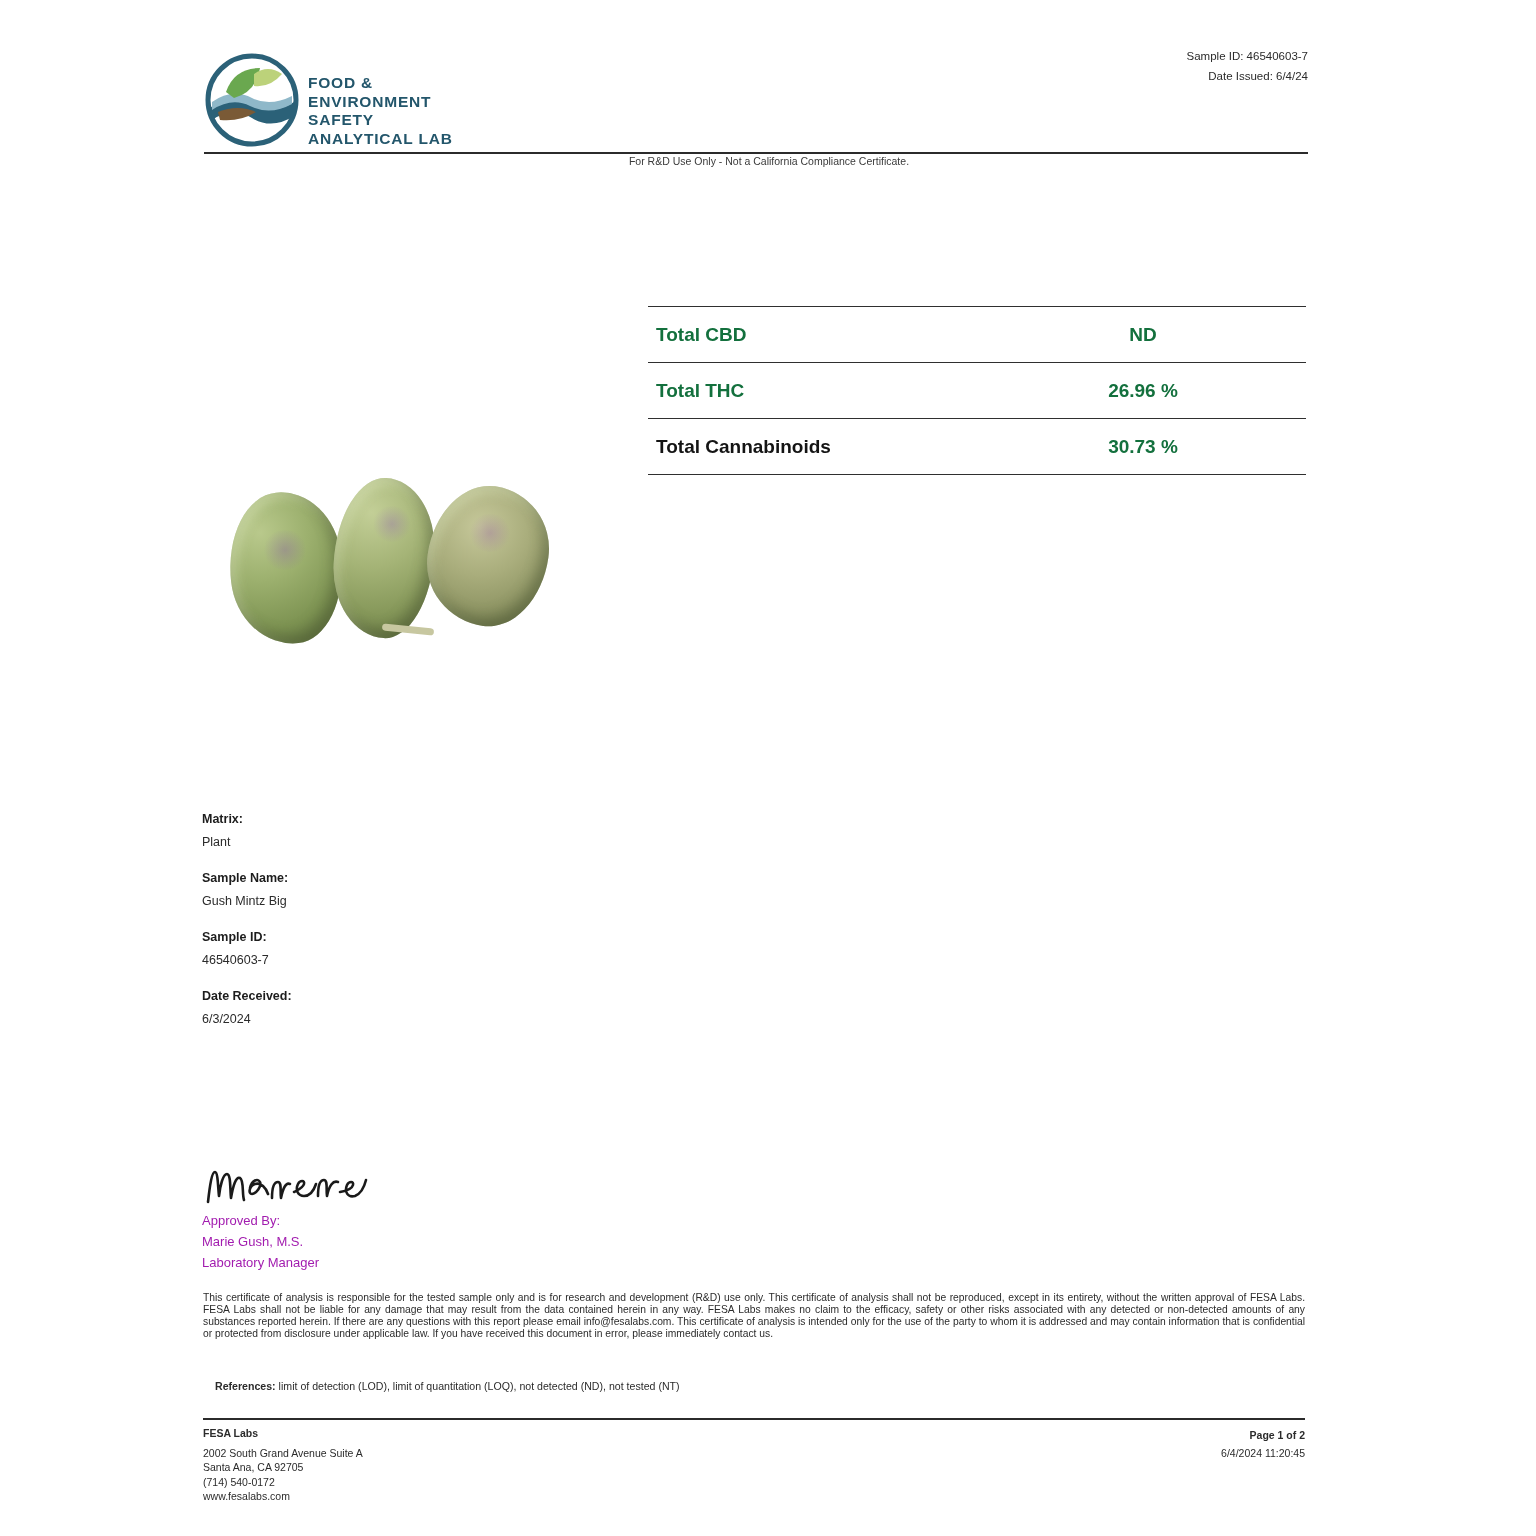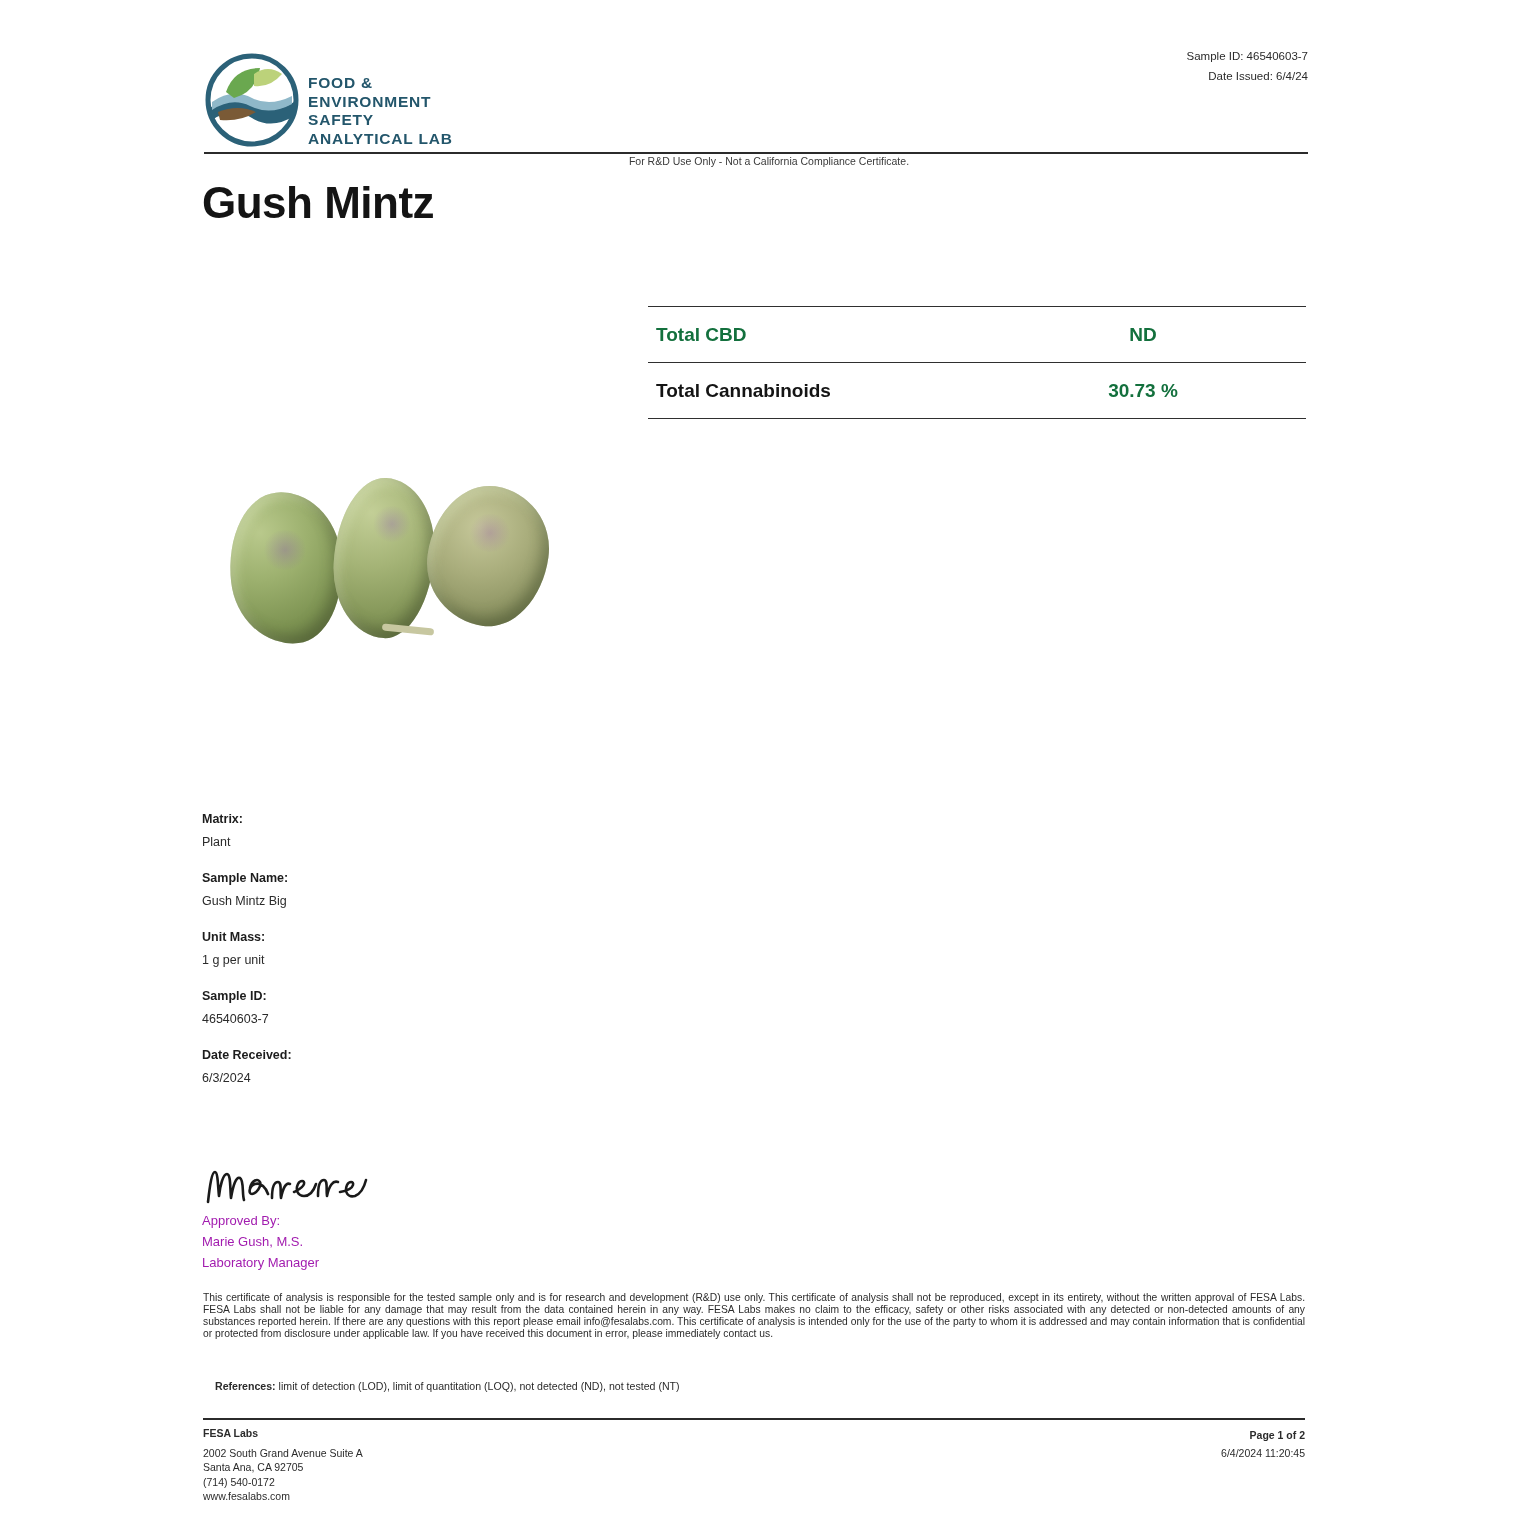--- a/index.html
+++ b/index.html
@@ -282,26 +282,29 @@
     <div class="coa-sub">For R&amp;D Use Only - Not a California Compliance Certificate.</div>
 
     <div class="header-meta">
       <div>Sample ID: 46540603-7</div>
       <div>Date Issued: 6/4/24</div>
     </div>
   </div>
 
   <div class="hr-main"></div>
 
-  <div class="product-title">Gush Mintz</div>
 
   <div class="summary">
     <div class="summary-row">
       <div class="summary-label">Total CBD</div>
       <div class="summary-value">ND</div>
+    </div>
+    <div class="summary-row">
+      <div class="summary-label">Total THC</div>
+      <div class="summary-value">26.96 %</div>
     </div>
     <div class="summary-row">
       <div class="summary-label dark">Total Cannabinoids</div>
       <div class="summary-value">30.73 %</div>
     </div>
   </div>
 
   <div class="sample-photo">
     <div class="bud b1"></div>
     <div class="bud b2"></div>
@@ -313,24 +316,20 @@
   </div>
 
   <div class="details">
     <div class="detail-block">
       <div class="detail-label">Matrix:</div>
       <div class="detail-value">Plant</div>
     </div>
     <div class="detail-block">
       <div class="detail-label">Sample Name:</div>
       <div class="detail-value">Gush Mintz Big</div>
-    </div>
-    <div class="detail-block">
-      <div class="detail-label">Unit Mass:</div>
-      <div class="detail-value">1 g per unit</div>
     </div>
     <div class="detail-block">
       <div class="detail-label">Sample ID:</div>
       <div class="detail-value">46540603-7</div>
     </div>
     <div class="detail-block">
       <div class="detail-label">Date Received:</div>
       <div class="detail-value">6/3/2024</div>
     </div>
   </div>

